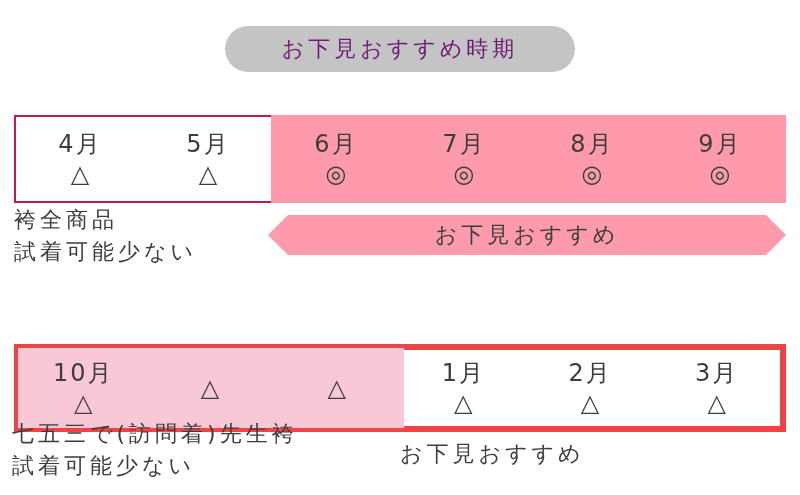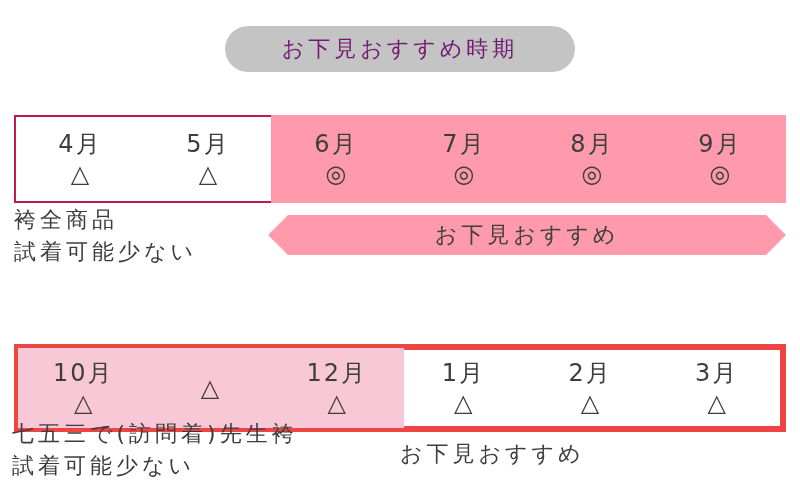--- a/index.html
+++ b/index.html
@@ -66,21 +66,20 @@
   <div class="seg-pink"></div>
   <div class="cells">
     <div class="cell">
         <span class="m">10月</span>
         <span class="s">△</span>
       </div>
     <div class="cell">
         <span class="s">△</span>
       </div>
     <div class="cell">
-        <span class="m">12月</span>
         <span class="s">△</span>
       </div>
     <div class="cell">
         <span class="m">1月</span>
         <span class="s">△</span>
       </div>
     <div class="cell">
         <span class="m">2月</span>
         <span class="s">△</span>
       </div>

